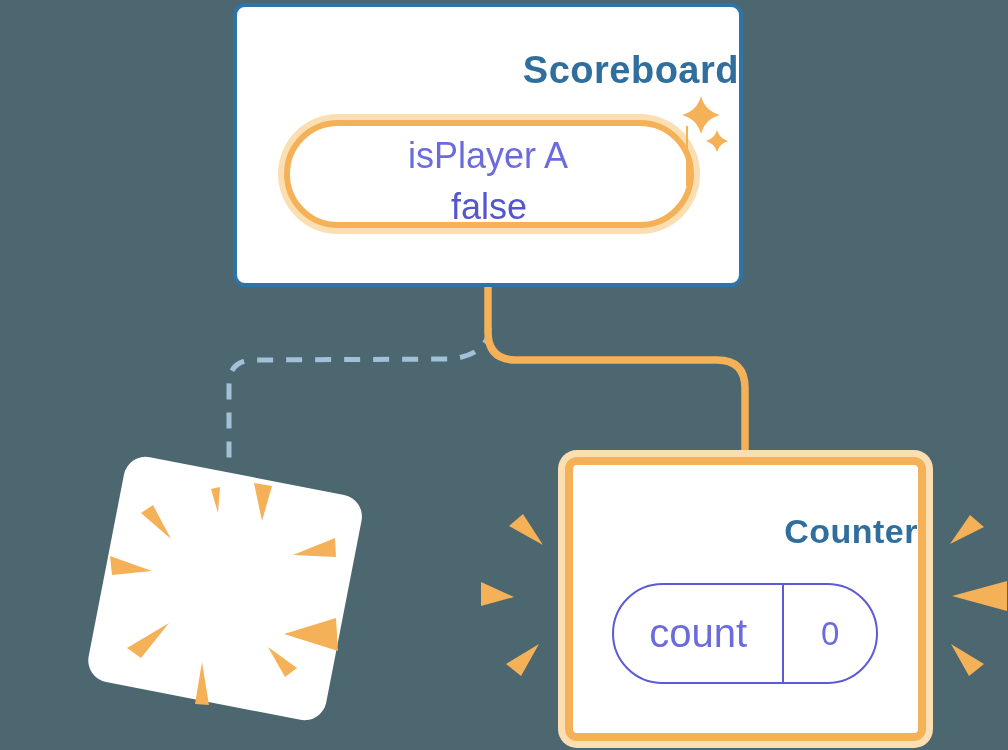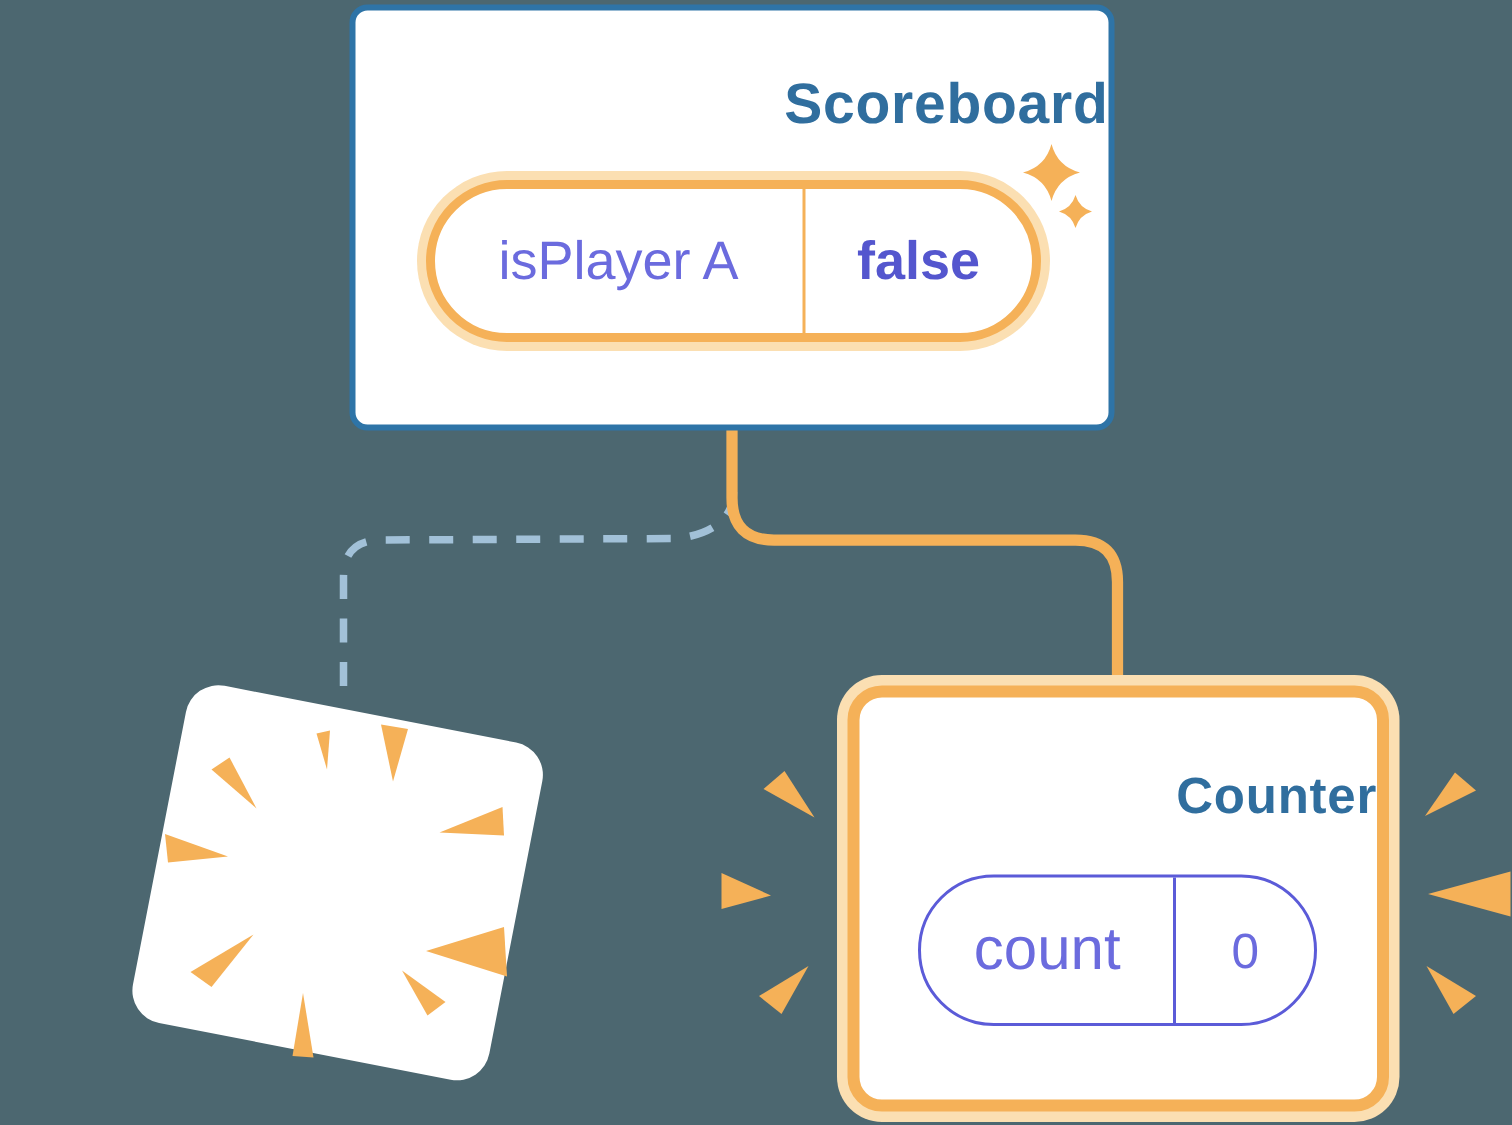--- a/index.html
+++ b/index.html
@@ -13,45 +13,46 @@
   .conn-dash{fill:none;stroke:var(--dash-blue,#A2C1D8);stroke-width:5;stroke-dasharray:16 13;stroke-linecap:butt;}
   .poof-card{fill:var(--card,#fff);}
   .spike{fill:var(--orange,#F5B158);}
   .component-box{position:absolute;z-index:2;background:var(--card,#fff);box-sizing:border-box;}
   .scoreboard{
     left:233px;top:3px;width:510px;height:284px;
     border:4px solid var(--blue-border,#2E74A7);border-radius:12px;
   }
   .counter{
     left:565px;top:457px;width:361px;height:284px;
-    border:8px solid var(--orange,#F5B158);border-radius:23px;
+    border:8px solid var(--orange,#F5B158);border-radius:12px;
     box-shadow:0 0 0 7px var(--orange-light,#FBDFB2);
   }
   .box-title{
     text-align:right;color:var(--title-blue,#306E9E);
     font-weight:700;letter-spacing:.5px;
   }
   .scoreboard .box-title{margin-top:42px;font-size:38px;}
   .counter .box-title{margin-top:47px;font-size:34px;}
   .state-pill{position:absolute;display:flex;box-sizing:border-box;background:var(--card,#fff);}
   .orange-pill{
     left:47px;top:113px;width:410px;height:108px;
     border:6px solid var(--orange,#F5B158);border-radius:60px;
     box-shadow:0 0 0 6px var(--orange-light,#FBDFB2);
+    flex-direction:column;
   }
   .purple-pill{
     left:39px;top:118px;width:266px;height:101px;
     border:2px solid var(--pill-stroke,#5B5BD8);border-radius:54px;
   }
   .pill-key,.pill-val{
     display:flex;align-items:center;justify-content:center;
     color:var(--purple,#6B6BDE);box-sizing:border-box;
   }
   .orange-pill .pill-key{flex:0 0 62%;border-right:2px solid var(--orange,#F5B158);font-size:36px;}
-  .orange-pill .pill-val{flex:1;font-size:36px;font-weight:700;color:var(--purple-dark,#5456CE);}
+  .orange-pill .pill-val{flex:1;font-size:36px;font-weight:400;color:var(--purple-dark,#5456CE);}
   .purple-pill .pill-key{flex:0 0 65%;border-right:2px solid var(--pill-stroke,#5B5BD8);font-size:40px;}
   .purple-pill .pill-val{flex:1;font-size:33px;}
   .sparkles{position:absolute;left:672px;top:88px;z-index:3;}
   .sparkle{fill:var(--orange,#F5B158);}
 </style>
 </head>
 <body>
 
 <div class="stage">
 

